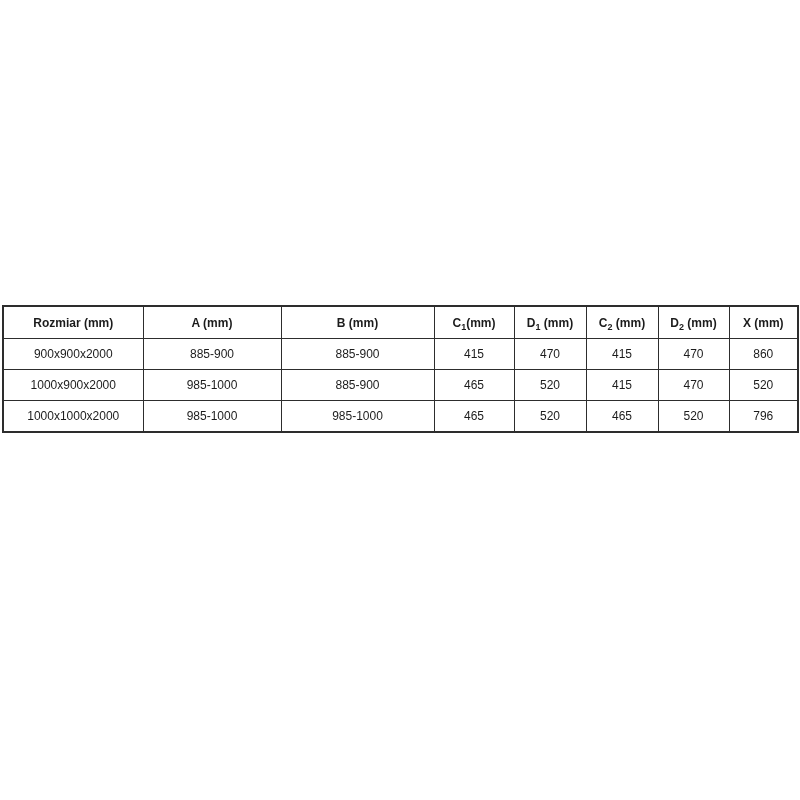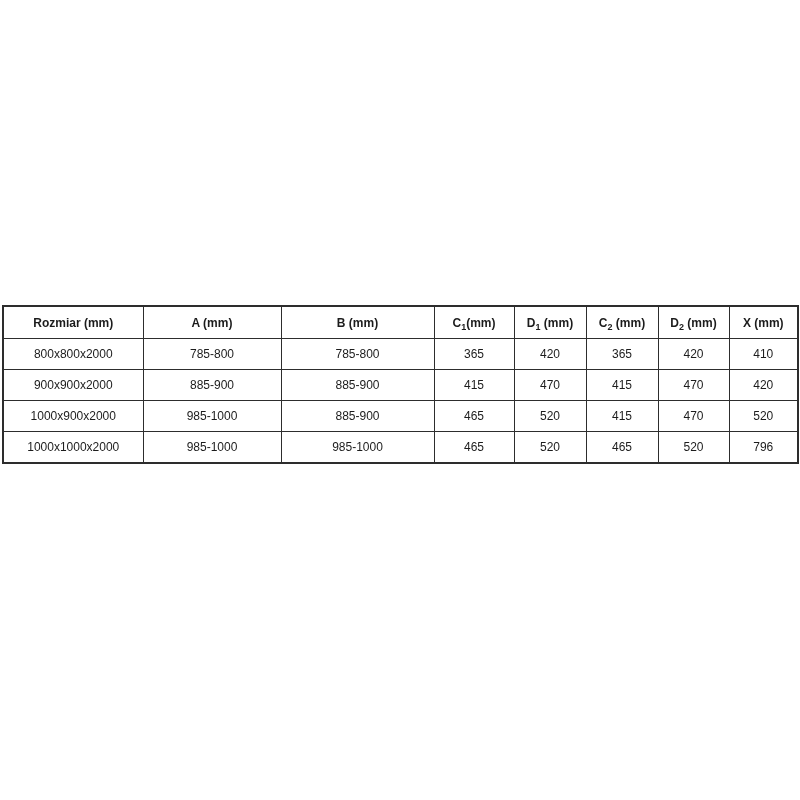--- a/index.html
+++ b/index.html
@@ -70,38 +70,28 @@
         <th><span>B (mm)</span><sub></sub><span></span></th>
         <th><span>C</span><sub>1</sub><span>(mm)</span></th>
         <th><span>D</span><sub>1</sub><span> (mm)</span></th>
         <th><span>C</span><sub>2</sub><span> (mm)</span></th>
         <th><span>D</span><sub>2</sub><span> (mm)</span></th>
         <th><span>X (mm)</span><sub></sub><span></span></th>
       </tr>
     </thead>
     <tbody>
       <tr>
-        <td>800x800x2000</td>
-        <td>785-800</td>
-        <td>785-800</td>
-        <td>365</td>
-        <td>420</td>
-        <td>365</td>
-        <td>420</td>
-        <td>410</td>
-      </tr>
-      <tr>
         <td>900x900x2000</td>
         <td>885-900</td>
         <td>885-900</td>
         <td>415</td>
         <td>470</td>
         <td>415</td>
         <td>470</td>
-        <td>420</td>
+        <td>860</td>
       </tr>
       <tr>
         <td>1000x900x2000</td>
         <td>985-1000</td>
         <td>885-900</td>
         <td>465</td>
         <td>520</td>
         <td>415</td>
         <td>470</td>
         <td>520</td>

